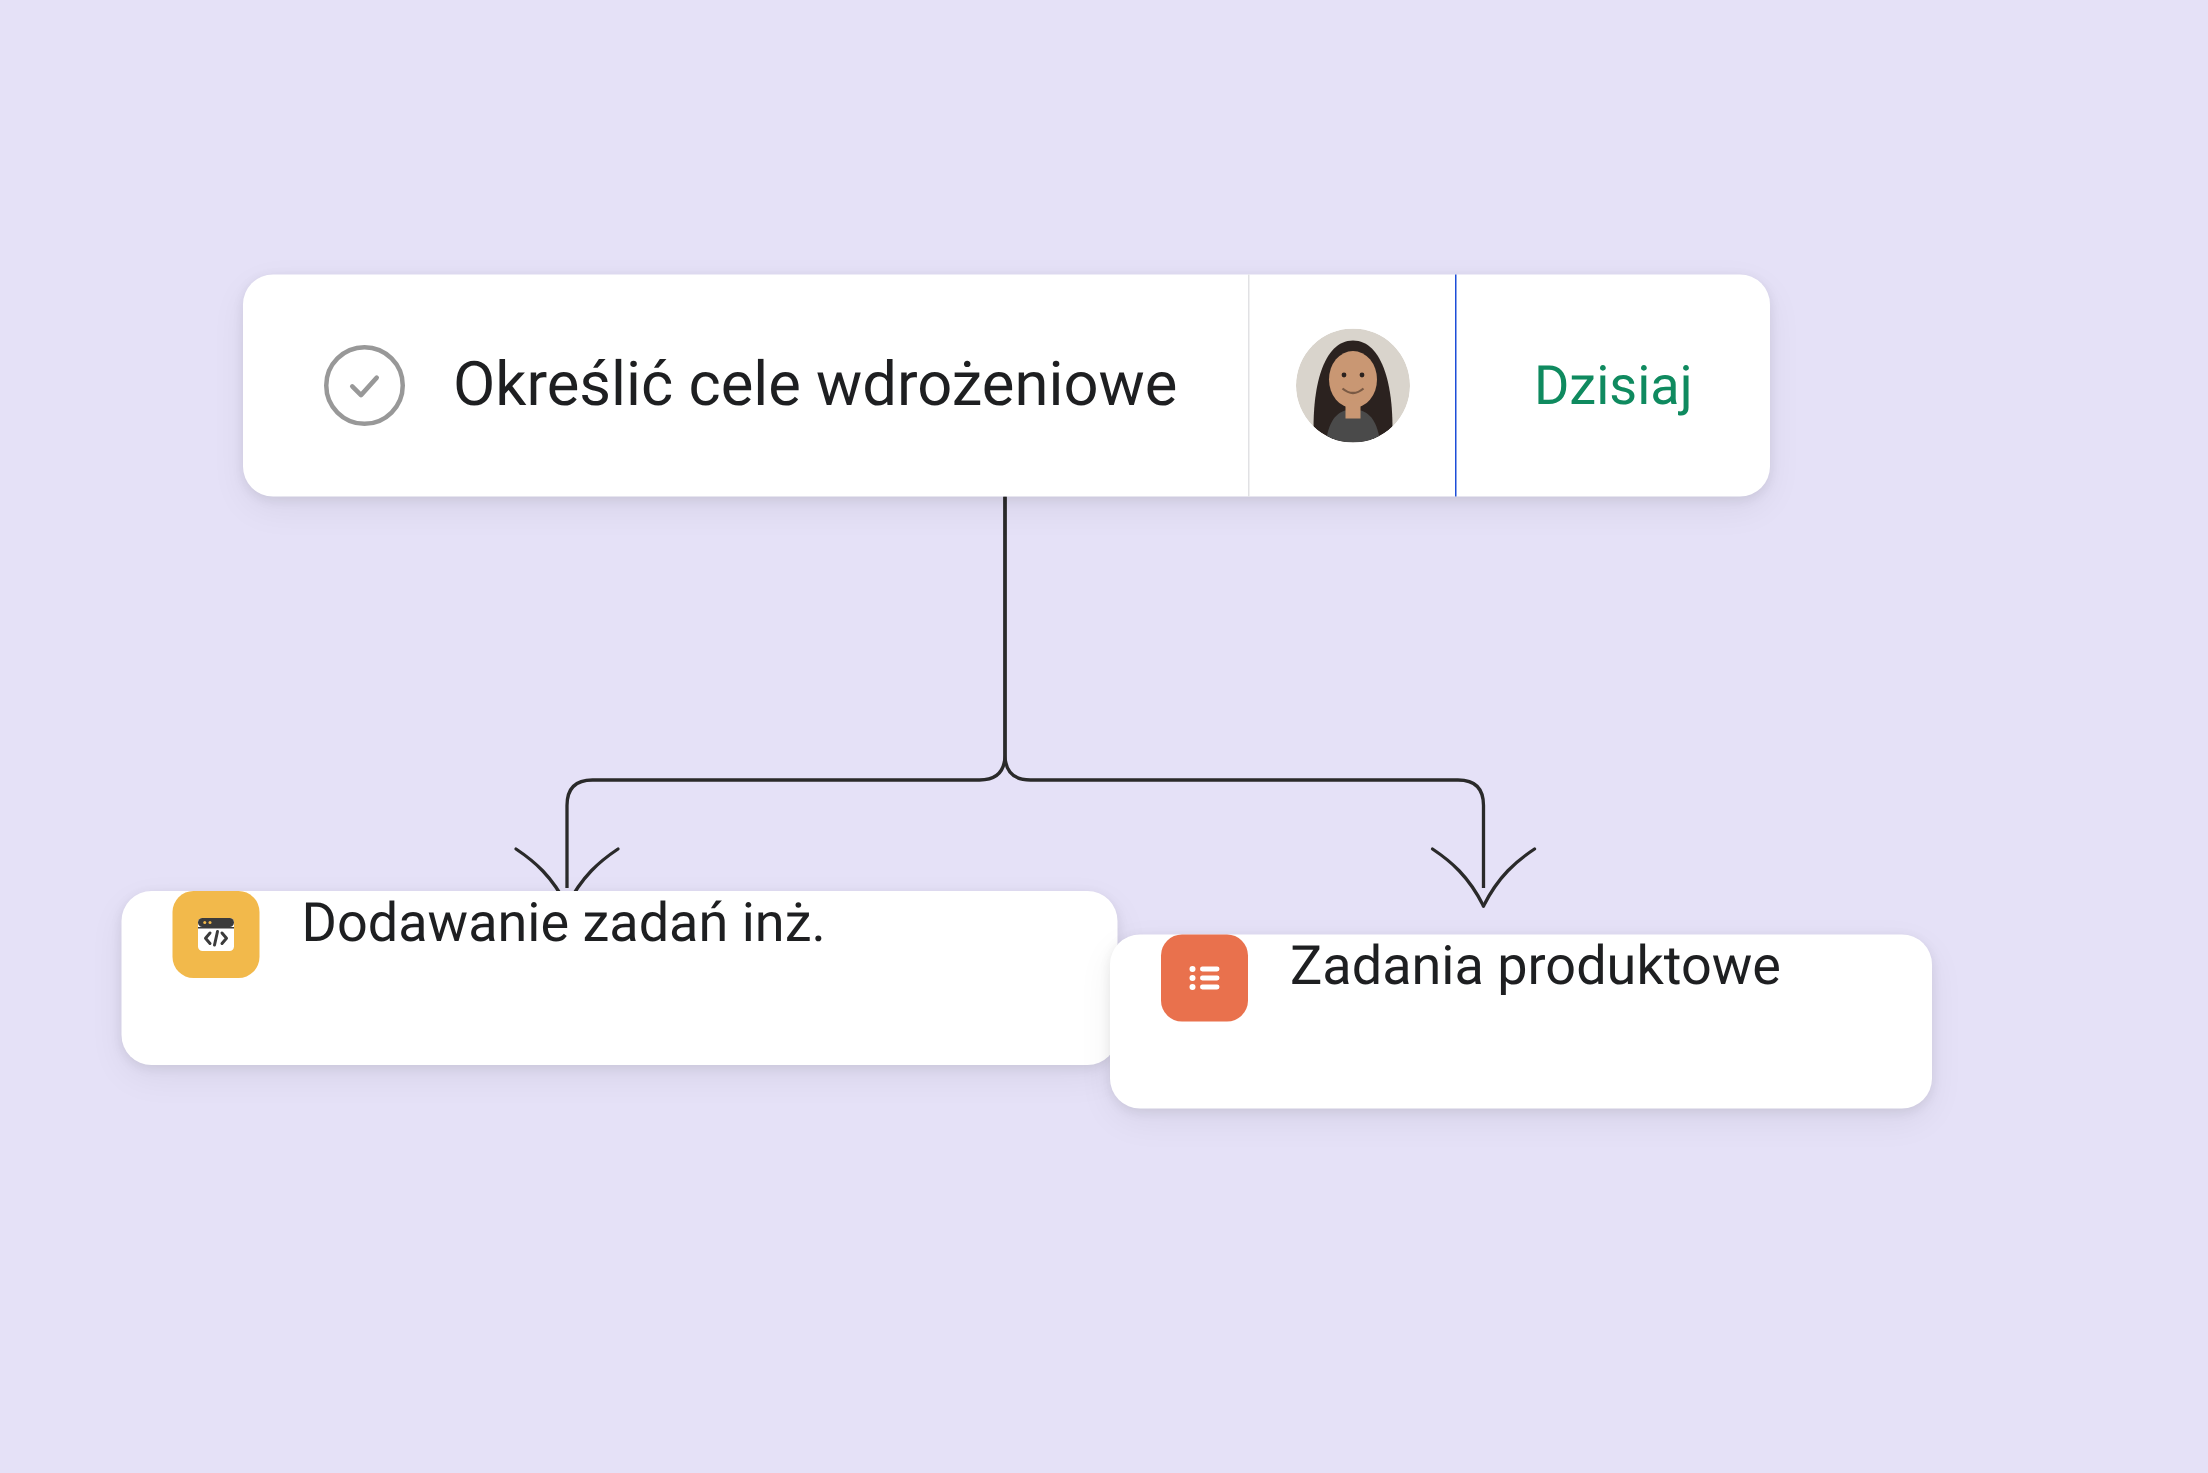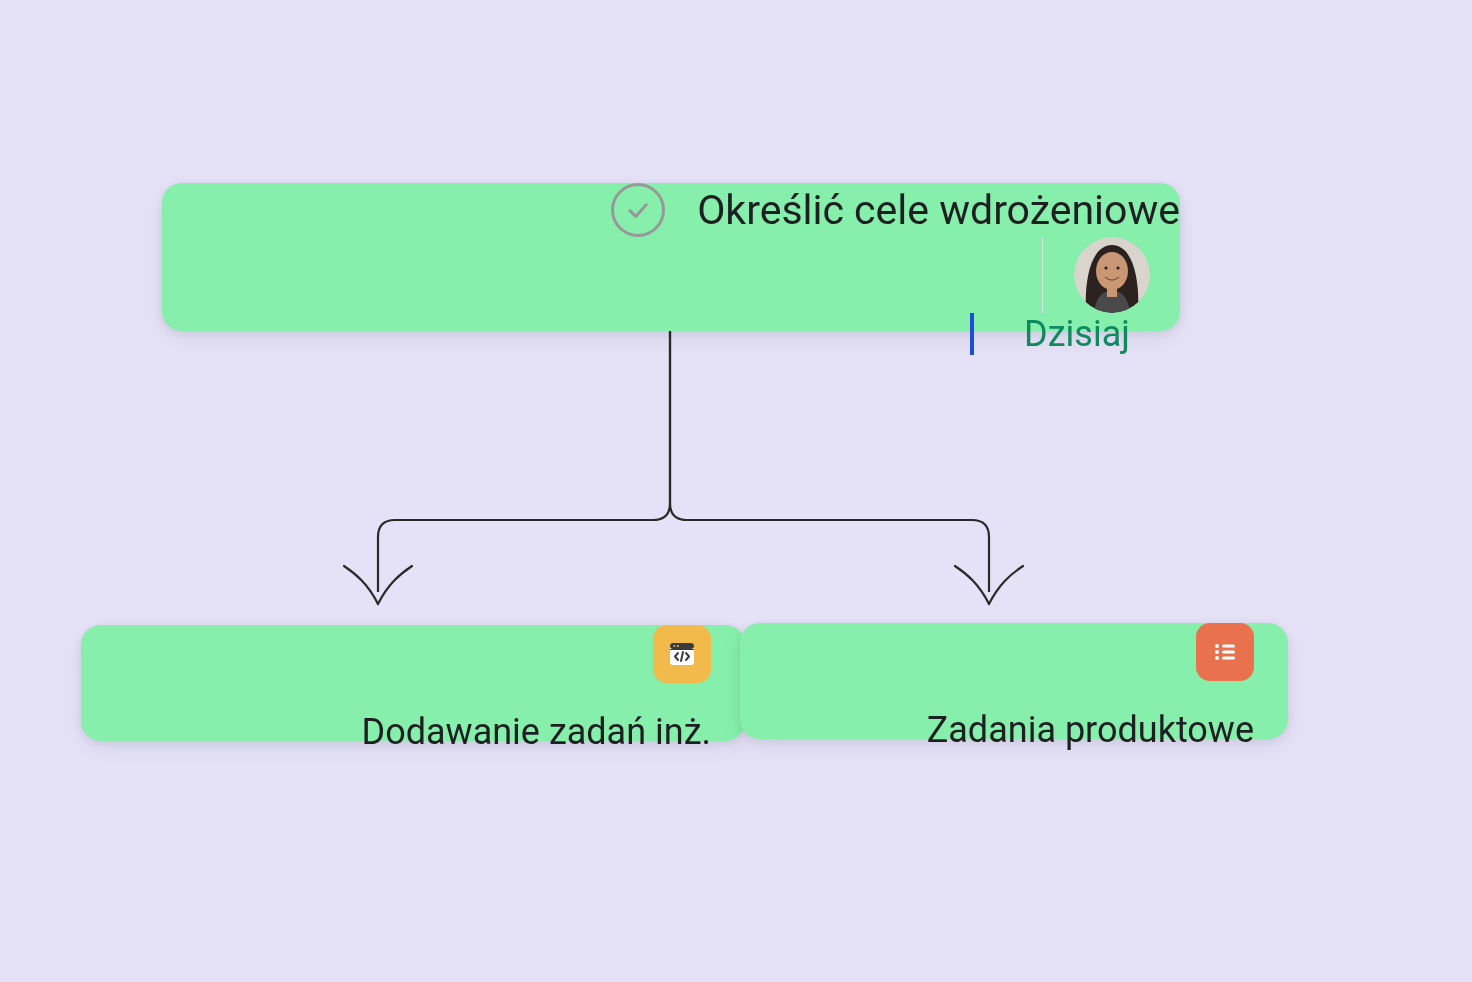--- a/index.html
+++ b/index.html
@@ -6,26 +6,25 @@
   html, body { margin:0; padding:0; }
   body {
     width:1472px; height:982px;
     background:#E5E1F7;
     font-family: -apple-system, BlinkMacSystemFont, "Segoe UI", Roboto, Helvetica, Arial, sans-serif;
     position:relative;
     overflow:hidden;
   }
   .card {
     position:absolute;
-    background:#86efac;
+    background:#ffffff;
     border-radius:20px;
     box-shadow: 0 2px 8px rgba(0,0,0,0.08), 0 8px 24px rgba(0,0,0,0.06);
     display:flex;
-    align-items:flex-end;
-    flex-direction:column;
+    align-items:flex-start;
   }
   
   .parent {
     left:162px; top:183px;
     width:1018px; height:148px;
   }
   .parent-main {
     flex:1;
     display:flex;
     align-items:center;
@@ -52,36 +51,36 @@
     display:flex; align-items:center; justify-content:center;
   }
   .avatar {
     width:76px; height:76px;
     border-radius:50%;
     overflow:hidden;
     flex-shrink:0;
   }
   .parent-date-cell {
     width:210px; height:100%;
-    border-left:4px solid #1d4ed8;
+    border-left:1px solid #1d4ed8;
     display:flex; align-items:center; justify-content:center;
   }
   .date-text {
     font-size:36px;
     color:#0f8a5f;
     font-weight:400;
   }
 
   
   .child {
     height:116px;
     padding:0 34px;
     gap:28px;
   }
-  .child-left  { left:81px;  top:625px; width:664px; }
+  .child-left  { left:81px;  top:594px; width:664px; }
   .child-right { left:740px; top:623px; width:548px; }
   .child-icon {
     width:58px; height:58px;
     border-radius:14px;
     display:flex; align-items:center; justify-content:center;
     flex-shrink:0;
   }
   .child-icon.yellow { background:#F2B94B; }
   .child-icon.coral  { background:#E9714D; }
   .child-icon svg { width:32px; height:32px; }

